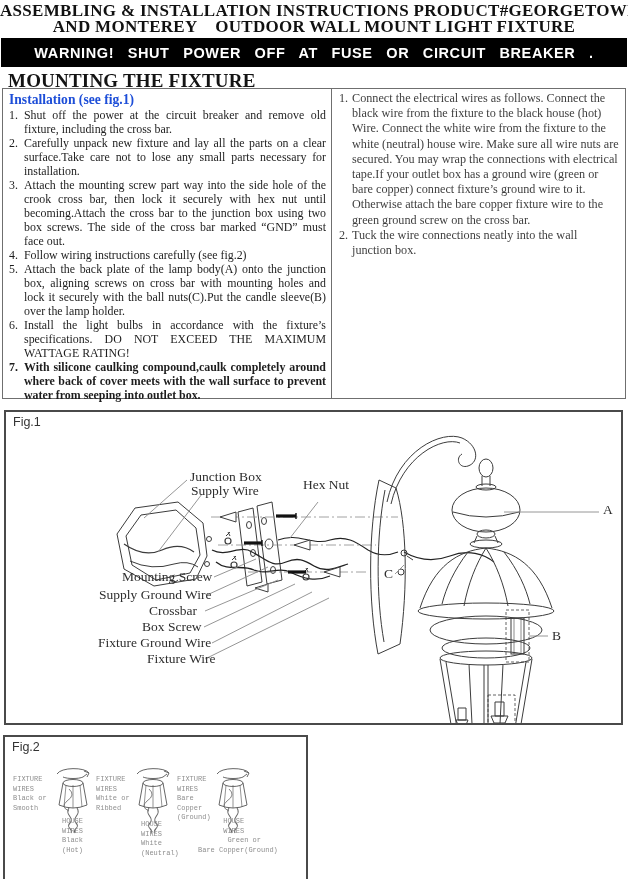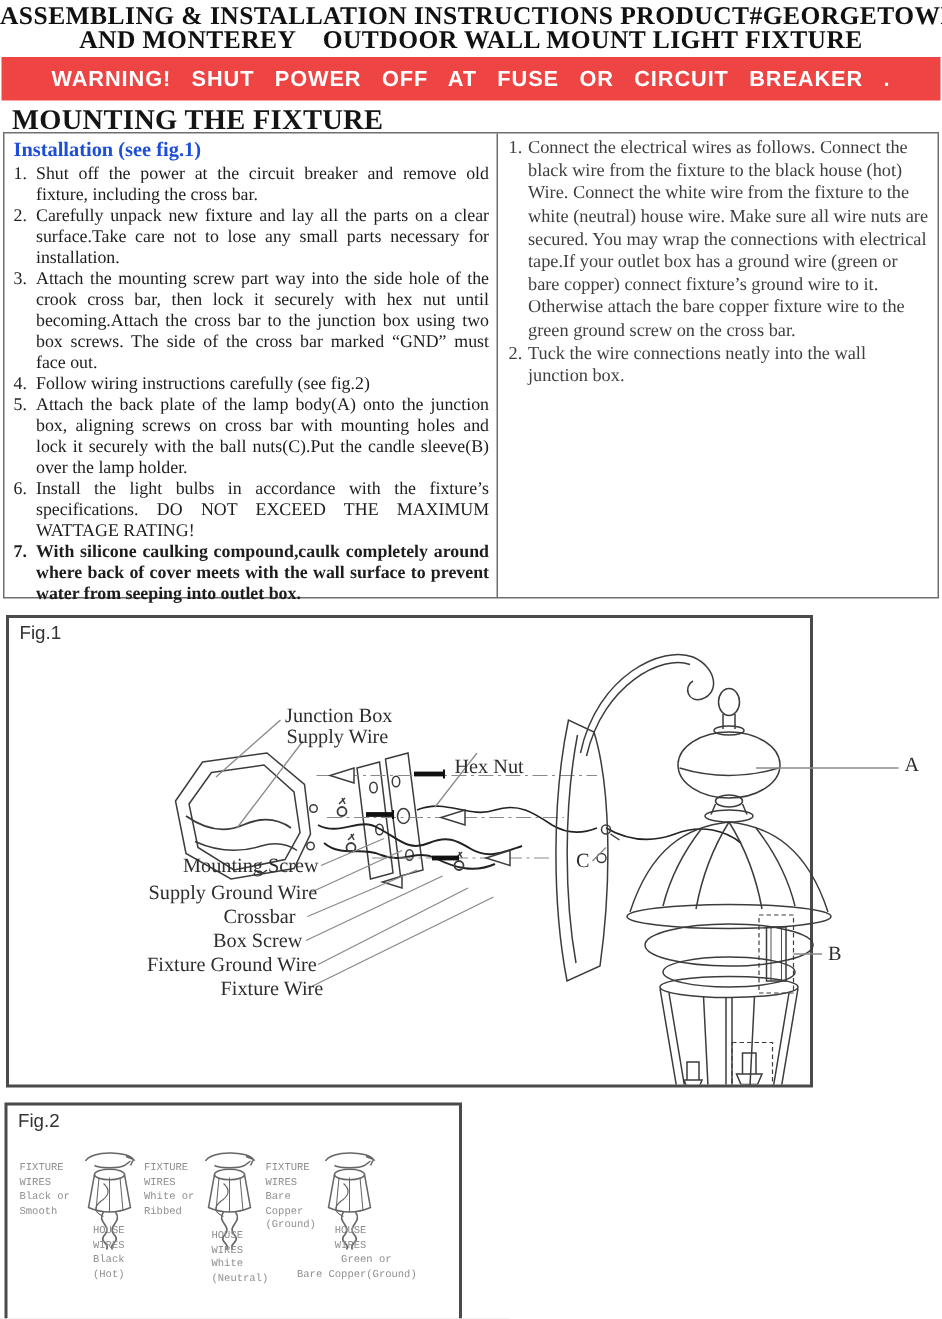--- a/index.html
+++ b/index.html
@@ -3,54 +3,54 @@
 <meta charset="utf-8">
 <style>
   html,body{margin:0;padding:0;background:#e8e8e8;}
   .page{position:relative;width:628px;height:879px;background:#ffffff;overflow:hidden;
         font-family:"Liberation Serif",serif;color:#1d1d1d;}
   
   .title-block{padding-top:3px;text-align:center;font-weight:bold;font-size:17px;
                line-height:16px;letter-spacing:.3px;color:#111;}
   .title-line{white-space:pre;}
   
-  .warning{margin:3px 1px 0 1px;height:29px;background:#ef4444;color:#fff;
+  .warning{margin:3px 1px 0 1px;height:29px;background:#000000;color:#fff;
            display:flex;align-items:center;justify-content:center;
            font-family:"Liberation Sans",sans-serif;font-weight:bold;font-size:14.5px;
            letter-spacing:.6px;word-spacing:9px;white-space:pre;}
   
   .section-heading{padding:3px 0 2px 8px;font-weight:bold;font-size:19px;
                    letter-spacing:.2px;color:#141414;height:16px;}
   
   .columns{margin:0 2px;height:311px;border:1px solid #6f6f6f;display:flex;box-sizing:border-box;}
   .col-left{width:329px;border-right:1px solid #6f6f6f;box-sizing:border-box;
             padding:2px 5px 0 6px;font-size:11.9px;line-height:14px;}
   .col-right{flex:1;box-sizing:border-box;padding:2px 6px 0 7px;
              font-size:12.2px;line-height:15.2px;color:#3f3f3f;}
   .cell-heading{font-weight:bold;font-size:13.6px;line-height:17px;color:#1d4ed8;}
   .step{display:flex;}
   .col-left .step .txt{flex:1;text-align:justify;}
   .col-right .step .txt{flex:1;text-align:left;}
   .num{flex:none;width:15px;}
   .col-right .num{width:13px;}
   .step.bold{font-weight:bold;}
   
-  .fig1-box{position:relative;margin:11px 3px 0 4px;width:538px;height:315px;
+  .fig1-box{position:relative;margin:11px 3px 0 4px;width:619px;height:315px;
             border:2px solid #4a4a4a;box-sizing:border-box;}
   .fig2-box{position:relative;margin:10px 0 0 3px;width:305px;height:175px;
             border:2px solid #4a4a4a;box-sizing:border-box;}
   .fig-tag{position:absolute;left:7px;top:3px;font-family:"Liberation Sans",sans-serif;
            font-size:12.5px;color:#333;}
   .fig1-box svg,.fig2-box svg{position:absolute;left:0;top:0;}
   .callout{position:absolute;font-size:13.5px;line-height:14px;color:#2e2e2e;white-space:nowrap;}
   .letter{position:absolute;font-size:13.5px;color:#2e2e2e;}
   
   .c-junction{left:184px;top:58px;}
   .c-supply{left:185px;top:72px;}
-  .c-hexnut{left:297px;top:92px;}
+  .c-hexnut{left:297px;top:66px;}
   .c-mount{left:116px;top:158px;}
   .c-sgw{left:93px;top:176px;}
   .c-crossbar{left:143px;top:192px;}
   .c-boxscrew{left:136px;top:208px;}
   .c-fgw{left:92px;top:224px;}
   .c-fw{left:141px;top:240px;}
   .l-a{left:597px;top:90px;}
   .l-b{left:546px;top:216px;}
   .l-c{left:378px;top:154px;}
   

